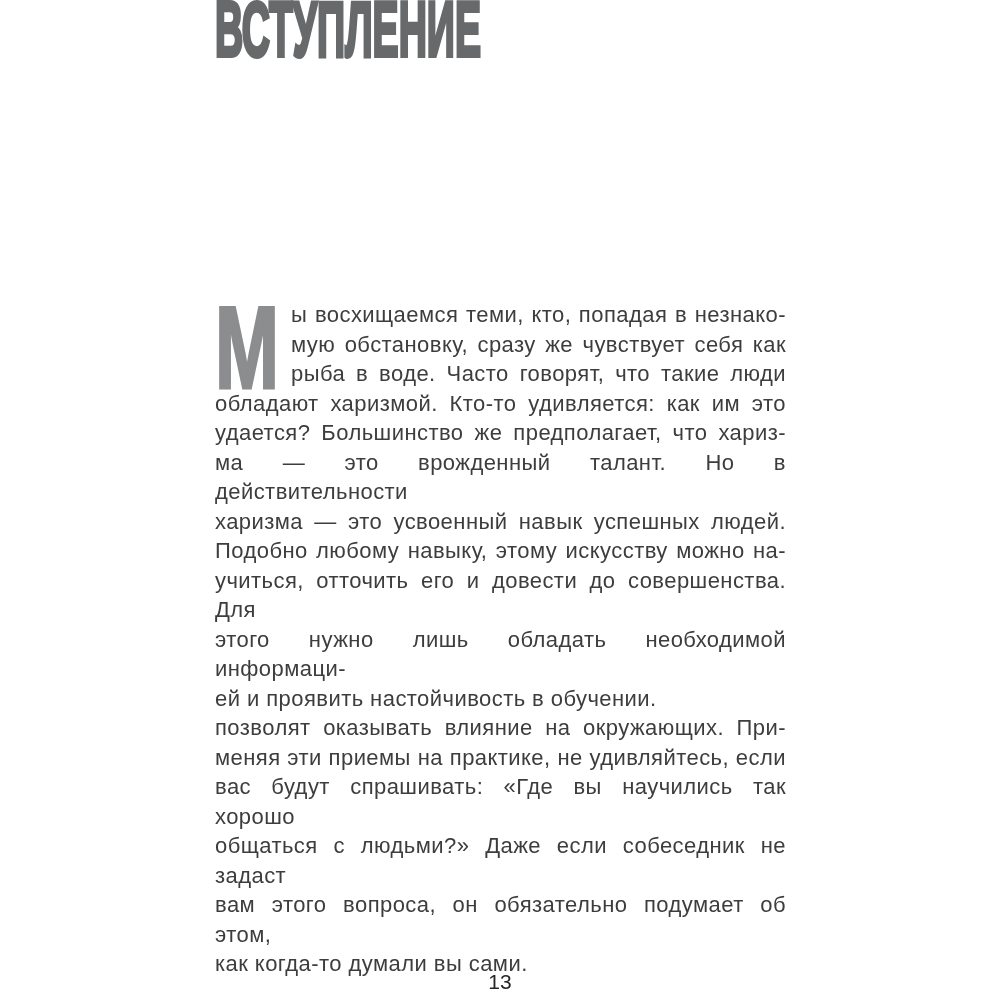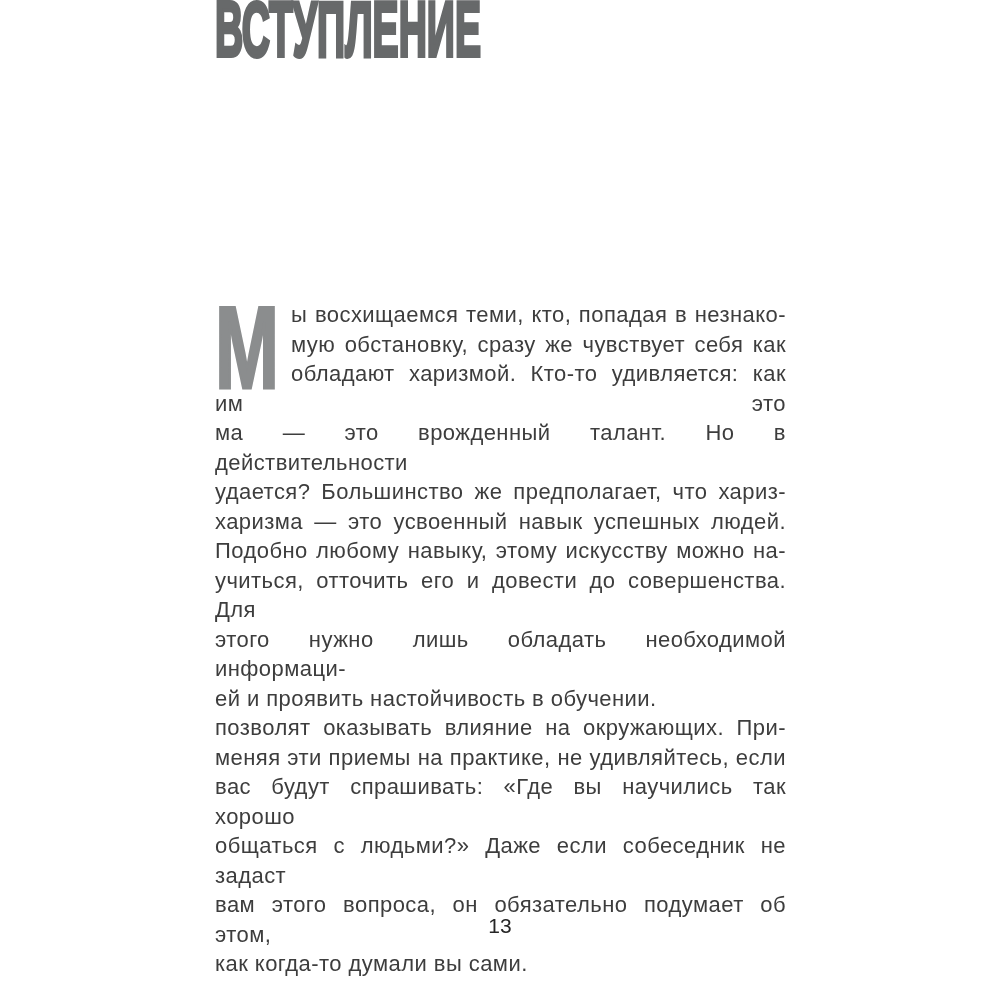--- a/index.html
+++ b/index.html
@@ -63,21 +63,21 @@
     font-family: "Liberation Sans", sans-serif;
     font-weight: bold;
     font-size: 117px;
     fill: var(--dropcap, #8b8d8e);
     stroke: var(--dropcap, #8b8d8e);
     stroke-width: 3px;
   }
   .page-number {
     position: absolute;
     left: 0;
-    top: 914px;
+    top: 970px;
     width: 1000px;
     text-align: center;
     font-size: 21px;
     color: var(--page_number, #262626);
   }
 </style>
 </head>
 <body>
 
 <div class="page">
@@ -86,23 +86,24 @@
     <text x="0" y="56" textLength="266" lengthAdjust="spacingAndGlyphs">ВСТУПЛЕНИЕ</text>
   </svg>
 
   <div class="text-column" id="text-col">
       <div class="para">
         <svg class="dropcap-svg" width="64" height="83">
           <text x="0" y="83" textLength="64" lengthAdjust="spacingAndGlyphs">М</text>
         </svg>
         <div class="line">ы восхищаемся теми, кто, попадая в незнако-</div>
         <div class="line">мую обстановку, сразу же чувствует себя как</div>
+        <div class="line">рыба в воде. Часто говорят, что такие люди</div>
         <div class="line">обладают харизмой. Кто-то удивляется: как им это</div>
+        <div class="line">удается? Большинство же предполагает, что хариз-</div>
         <div class="line">ма — это врожденный талант. Но в действительности</div>
-        <div class="line">удается? Большинство же предполагает, что хариз-</div>
         <div class="line">харизма — это усвоенный навык успешных людей.</div>
         <div class="line">Подобно любому навыку, этому искусству можно на-</div>
         <div class="line">учиться, отточить его и довести до совершенства. Для</div>
         <div class="line">этого нужно лишь обладать необходимой информаци-</div>
         <div class="line last">ей и проявить настойчивость в обучении.</div>
       </div>
       <div class="para">
         <div class="line">позволят оказывать влияние на окружающих. При-</div>
         <div class="line">меняя эти приемы на практике, не удивляйтесь, если</div>
         <div class="line">вас будут спрашивать: «Где вы научились так хорошо</div>

